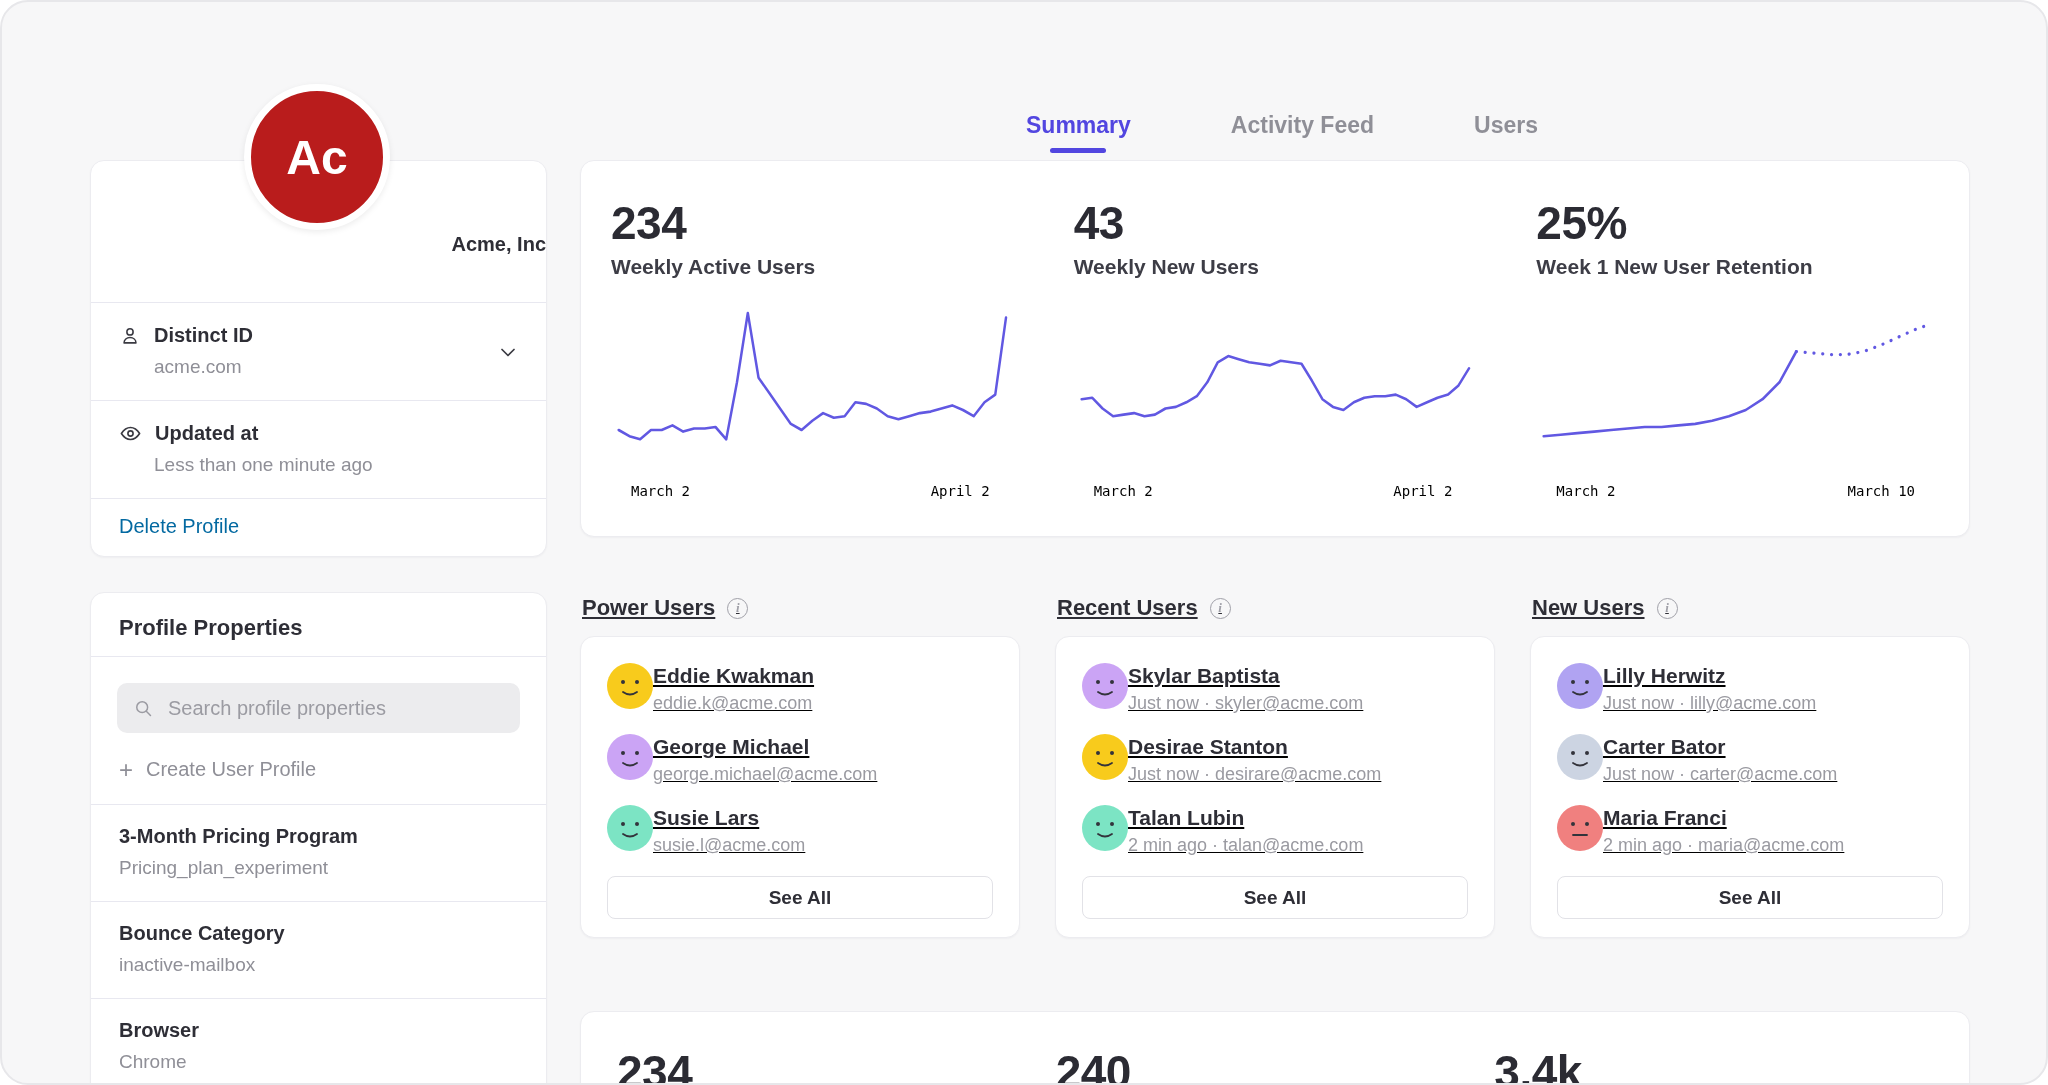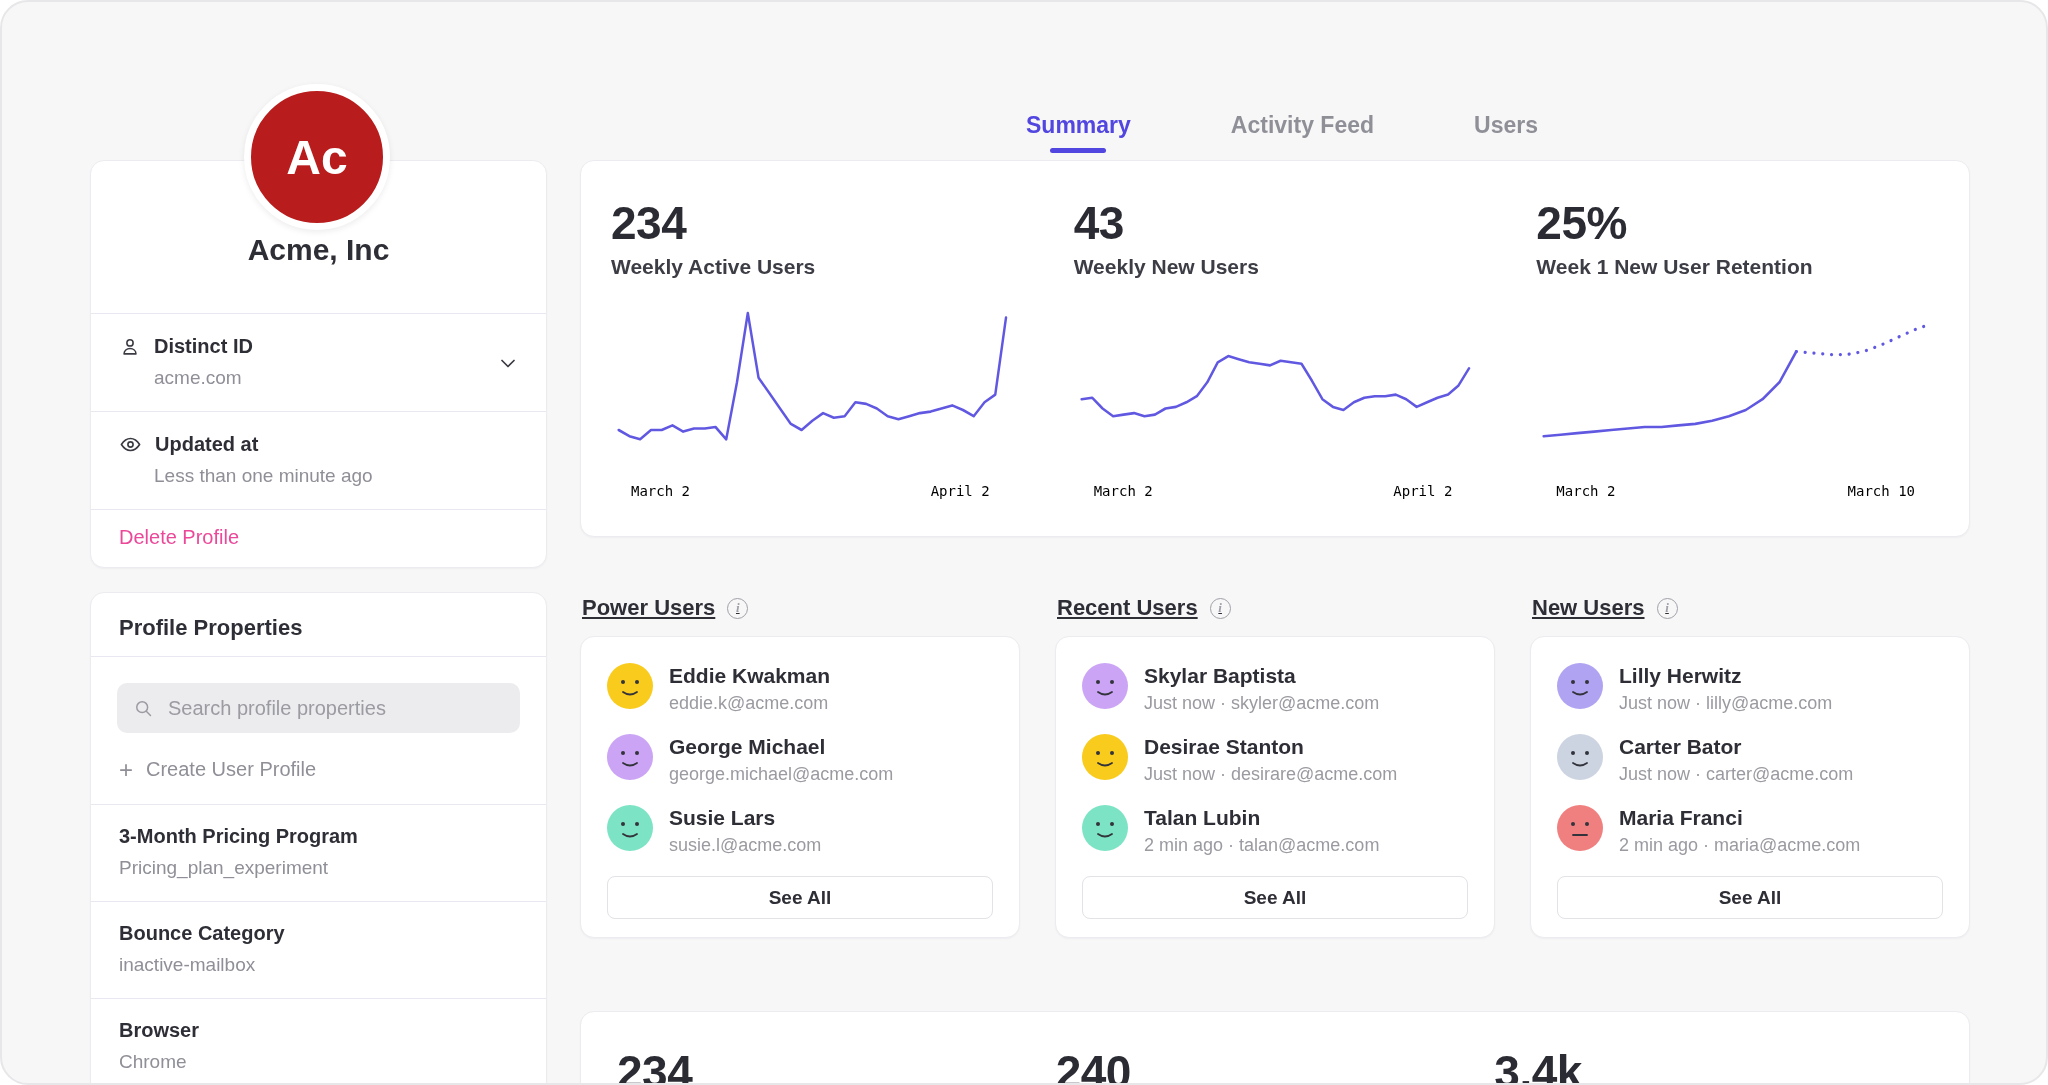--- a/index.html
+++ b/index.html
@@ -8,26 +8,26 @@
   .window{position:absolute;inset:0;background:#f7f7f8;border:2px solid #e7e7ea;
           border-radius:28px;overflow:hidden;box-sizing:border-box;}
 
   
   .avatar-company{position:absolute;left:242px;top:82px;width:132px;height:132px;border-radius:50%;
           border:7px solid #ffffff;display:flex;align-items:center;justify-content:center;
           color:#fff;font-size:48px;font-weight:700;z-index:3;box-shadow:0 2px 6px rgba(0,0,0,.08);}
   .card{background:#fff;border:1px solid #ececf0;border-radius:14px;
         box-shadow:0 1px 2px rgba(20,20,40,.04);box-sizing:border-box;}
   .profile-card{position:absolute;left:88px;top:158px;width:457px;}
-  .card-head{padding:72px 0 46px;text-align:center;font-size:30px;font-weight:700;color:#2e2e36;}
+  .card-head{padding:72px 0 46px;text-align:right;font-size:20px;font-weight:700;color:#2e2e36;}
   .id-row,.upd-row{border-top:1px solid #e8e8f0;padding:21px 28px 22px;position:relative;}
   .row-label{display:flex;align-items:center;gap:13px;font-size:20px;font-weight:700;color:#2e2e36;}
   .row-value{margin:9px 0 0 35px;font-size:19px;color:#8f8f97;}
   .chev{position:absolute;right:26px;top:50%;transform:translateY(-50%);}
-  .delete-row{border-top:1px solid #e8e8f0;padding:16px 28px 18px;font-size:20px;color:#ec4899;cursor:pointer;}
+  .delete-row{border-top:1px solid #e8e8f0;padding:16px 28px 18px;font-size:20px;color:#0369a1;cursor:pointer;}
   .props-card{position:absolute;left:88px;top:590px;width:457px;height:540px;}
   .props-head{padding:22px 28px 15px;font-size:22px;font-weight:700;color:#2e2e36;}
   .search-wrap{border-top:1px solid #e8e8f0;padding:26px 26px 0;}
   .search-box{height:50px;background:#ececee;border-radius:10px;display:flex;align-items:center;
               gap:12px;padding:0 16px;box-sizing:border-box;}
   .search-box input{border:none;background:transparent;outline:none;flex:1;font-size:20px;
               color:#4a4a52;font-family:"Liberation Sans",sans-serif;}
   .search-box input::placeholder{color:#9b9ba2;}
   .create-row{padding:25px 28px 23px;display:flex;align-items:center;gap:13px;
               font-size:20px;color:#8f8f97;cursor:pointer;}
@@ -56,21 +56,21 @@
 
   
   .lists{position:absolute;left:578px;top:590px;width:1390px;display:flex;gap:35px;}
   .list-section{width:440px;}
   .list-heading{display:flex;align-items:center;gap:12px;font-size:22px;font-weight:700;color:#2e2e36;
                 margin:2px 0 14px 2px;height:28px;text-decoration:underline;}
   .info-icon{width:21px;height:21px;border:1.6px solid #a0a0a8;border-radius:50%;display:flex;
              align-items:center;justify-content:center;font-size:13px;color:#a0a0a8;
              font-family:"Liberation Serif",serif;font-style:italic;box-sizing:border-box;}
   .list-card{height:302px;padding:26px 20px 18px;display:flex;flex-direction:column;}
-  .user-row{display:flex;gap:16px;margin:0 6px 20px;align-items:flex-start;}
+  .user-row{display:flex;margin:0 6px 20px;align-items:flex-start;text-decoration:underline;}
   .u-avatar{width:46px;height:46px;border-radius:50%;flex:0 0 46px;}
   .u-name{font-size:21px;font-weight:700;color:#2e2e36;margin-top:1px;}
   .u-sub{font-size:18px;color:#9a9aa1;margin-top:5px;}
   .see-all{margin:auto 6px 0;height:42px;border:1px solid #e2e2e7;border-radius:8px;background:#fff;
            display:flex;align-items:center;justify-content:center;font-size:19px;font-weight:600;
            color:#2e2e36;cursor:pointer;}
 
   
   .activity{position:absolute;left:578px;top:988px;width:1390px;}
   .activity-heading{font-size:22px;font-weight:700;color:#2e2e36;}

